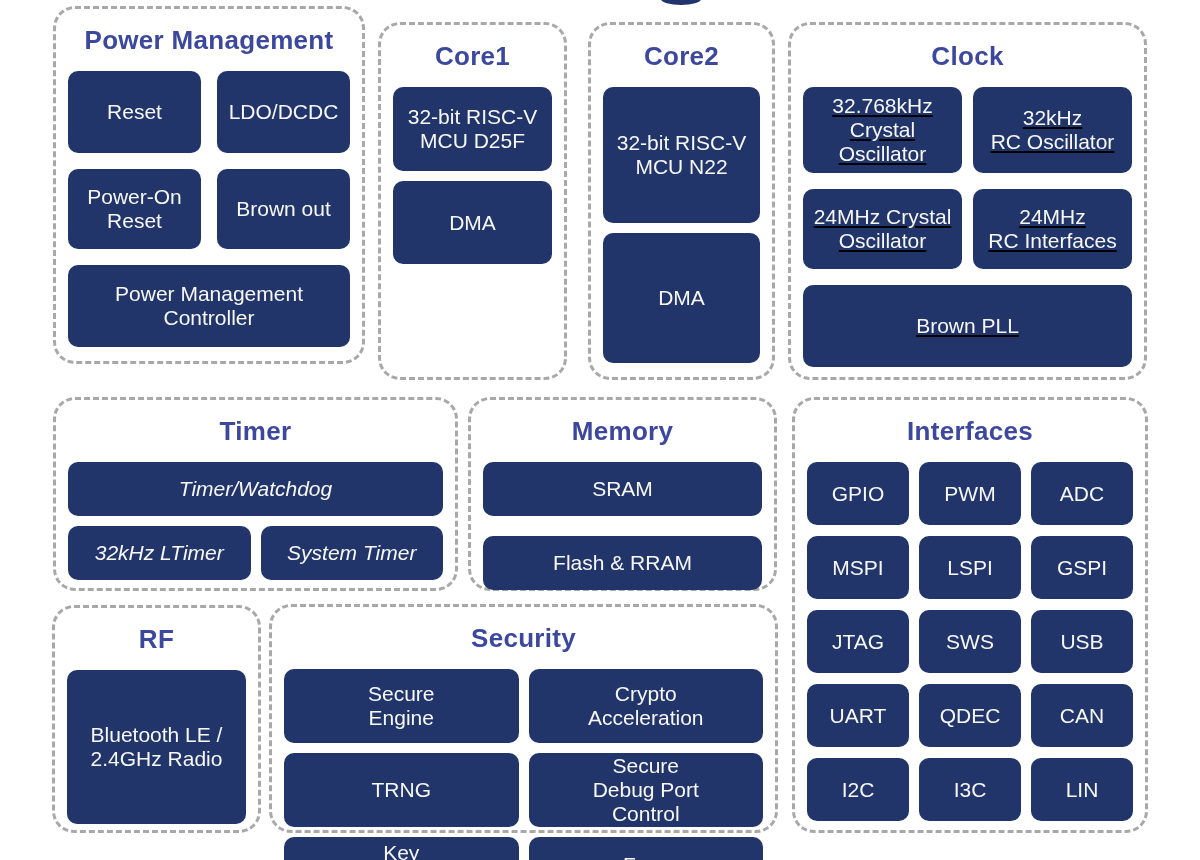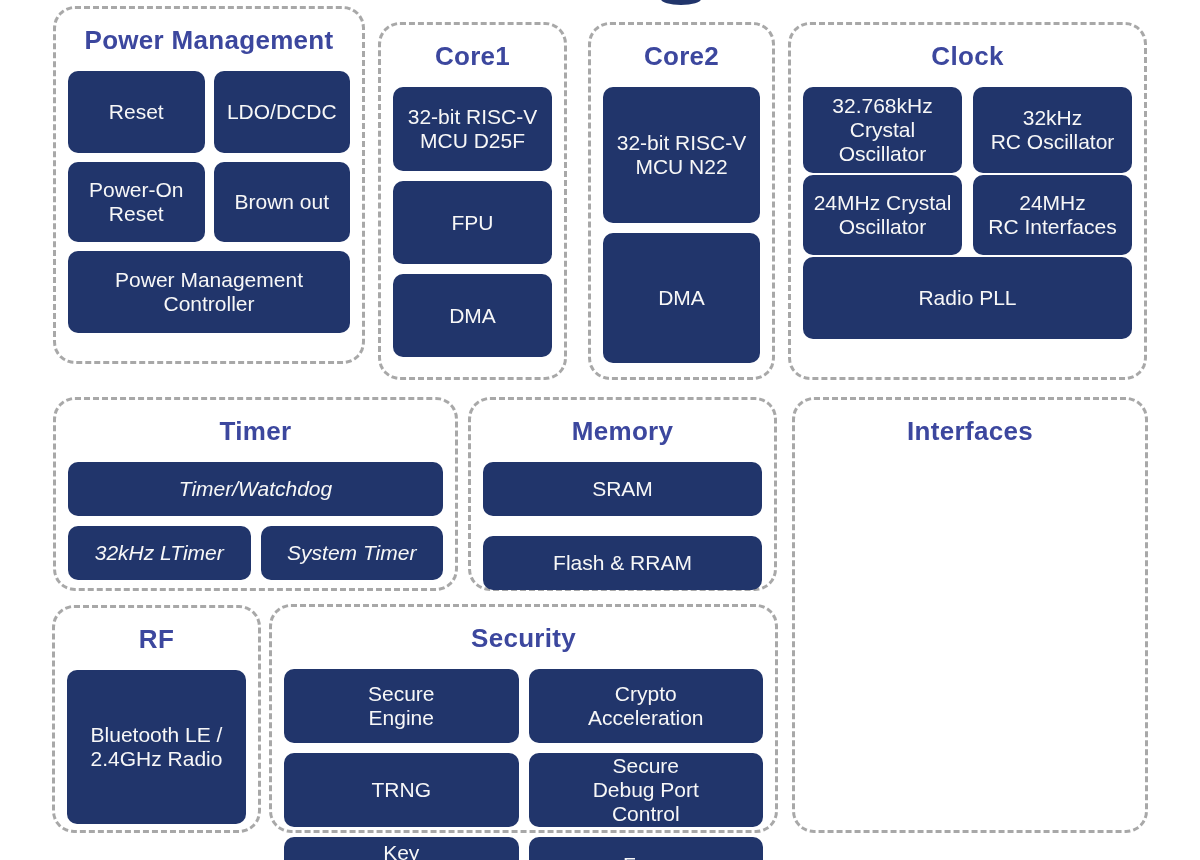--- a/index.html
+++ b/index.html
@@ -42,25 +42,25 @@
   #pm        { left: 53px;  top: 6px;  width: 312px; height: 358px; }
   #core1     { left: 378px; top: 22px;  width: 189px; height: 358px; }
   #core2     { left: 588px; top: 22px;  width: 187px; height: 358px; }
   #clock     { left: 788px; top: 22px;  width: 359px; height: 358px; }
   #timer     { left: 53px;  top: 397px; width: 405px; height: 194px; }
   #memory    { left: 468px; top: 397px; width: 309px; height: 194px; }
   #interfaces{ left: 792px; top: 397px; width: 356px; height: 436px; }
   #rf        { left: 52px;  top: 605px; width: 209px; height: 228px; }
   #security  { left: 269px; top: 604px; width: 509px; height: 229px; }
 
-  .pm-grid     { display: grid; grid-template-columns: 1fr 1fr; grid-template-rows: 82px 80px 82px; gap: 9px; }
+  .pm-grid     { display: grid; grid-template-columns: 1fr 1fr; grid-template-rows: 82px 80px 82px; gap: 16px; }
   .wide        { grid-column: 1 / -1; }
   .core1-col   { display: grid; grid-template-rows: 84px 83px 83px; gap: 10px; }
   .core2-col   { display: grid; grid-template-rows: 136px 130px; gap: 10px; }
-  .clock-grid  { display: grid; grid-template-columns: 1fr 1fr; grid-template-rows: 86px 80px 82px; gap: 2px 11px; }
+  .clock-grid  { display: grid; grid-template-columns: 1fr 1fr; grid-template-rows: 86px 80px 82px; gap: 16px 11px; text-decoration: underline; }
   .timer-grid  { display: grid; grid-template-columns: 1fr 1fr; grid-template-rows: 54px 54px; gap: 10px; font-style: italic; }
   .memory-col  { display: grid; grid-template-rows: 54px 54px; gap: 20px; }
   .if-grid     { display: grid; grid-template-columns: repeat(3, 1fr); grid-template-rows: repeat(5, 63px); gap: 11px 10px; }
   .rf-col      { display: grid; grid-template-rows: 154px; margin-top: 6px; }
   .sec-grid    { display: grid; grid-template-columns: 1fr 1fr; grid-template-rows: 74px 74px; gap: 10px; }
 
   
   .title-fragment {
     position: absolute;
     left: 661px;
@@ -87,21 +87,20 @@
     <div class="block wide">Power Management
 Controller</div>
   </div>
 </section>
 
 <section id="core1" class="section">
   <h2 class="title">Core1</h2>
   <div class="core1-col">
     <div class="block">32-bit RISC-V
 MCU D25F</div>
-    <div class="block">FPU</div>
     <div class="block">DMA</div>
   </div>
 </section>
 
 <section id="core2" class="section">
   <h2 class="title">Core2</h2>
   <div class="core2-col">
     <div class="block">32-bit RISC-V
 MCU N22</div>
     <div class="block">DMA</div>
@@ -113,21 +112,21 @@
   <div class="clock-grid">
     <div class="block">32.768kHz
 Crystal
 Oscillator</div>
     <div class="block">32kHz
 RC Oscillator</div>
     <div class="block">24MHz Crystal
 Oscillator</div>
     <div class="block">24MHz
 RC Interfaces</div>
-    <div class="block wide">Radio PLL</div>
+    <div class="block wide">Brown PLL</div>
   </div>
 </section>
 
 <section id="timer" class="section">
   <h2 class="title">Timer</h2>
   <div class="timer-grid">
     <div class="block wide">Timer/Watchdog</div>
     <div class="block">32kHz LTimer</div>
     <div class="block">System Timer</div>
   </div>
@@ -136,20 +135,37 @@
 <section id="memory" class="section">
   <h2 class="title">Memory</h2>
   <div class="memory-col">
     <div class="block">SRAM</div>
     <div class="block">Flash &amp; RRAM</div>
   </div>
 </section>
 
 <section id="interfaces" class="section">
   <h2 class="title">Interfaces</h2>
+  <div class="if-grid">
+    <div class="block">GPIO</div>
+    <div class="block">PWM</div>
+    <div class="block">ADC</div>
+    <div class="block">MSPI</div>
+    <div class="block">LSPI</div>
+    <div class="block">GSPI</div>
+    <div class="block">JTAG</div>
+    <div class="block">SWS</div>
+    <div class="block">USB</div>
+    <div class="block">UART</div>
+    <div class="block">QDEC</div>
+    <div class="block">CAN</div>
+    <div class="block">I2C</div>
+    <div class="block">I3C</div>
+    <div class="block">LIN</div>
+  </div>
 </section>
 
 <section id="rf" class="section">
   <h2 class="title">RF</h2>
   <div class="rf-col">
     <div class="block">Bluetooth LE /
 2.4GHz Radio</div>
   </div>
 </section>
 

